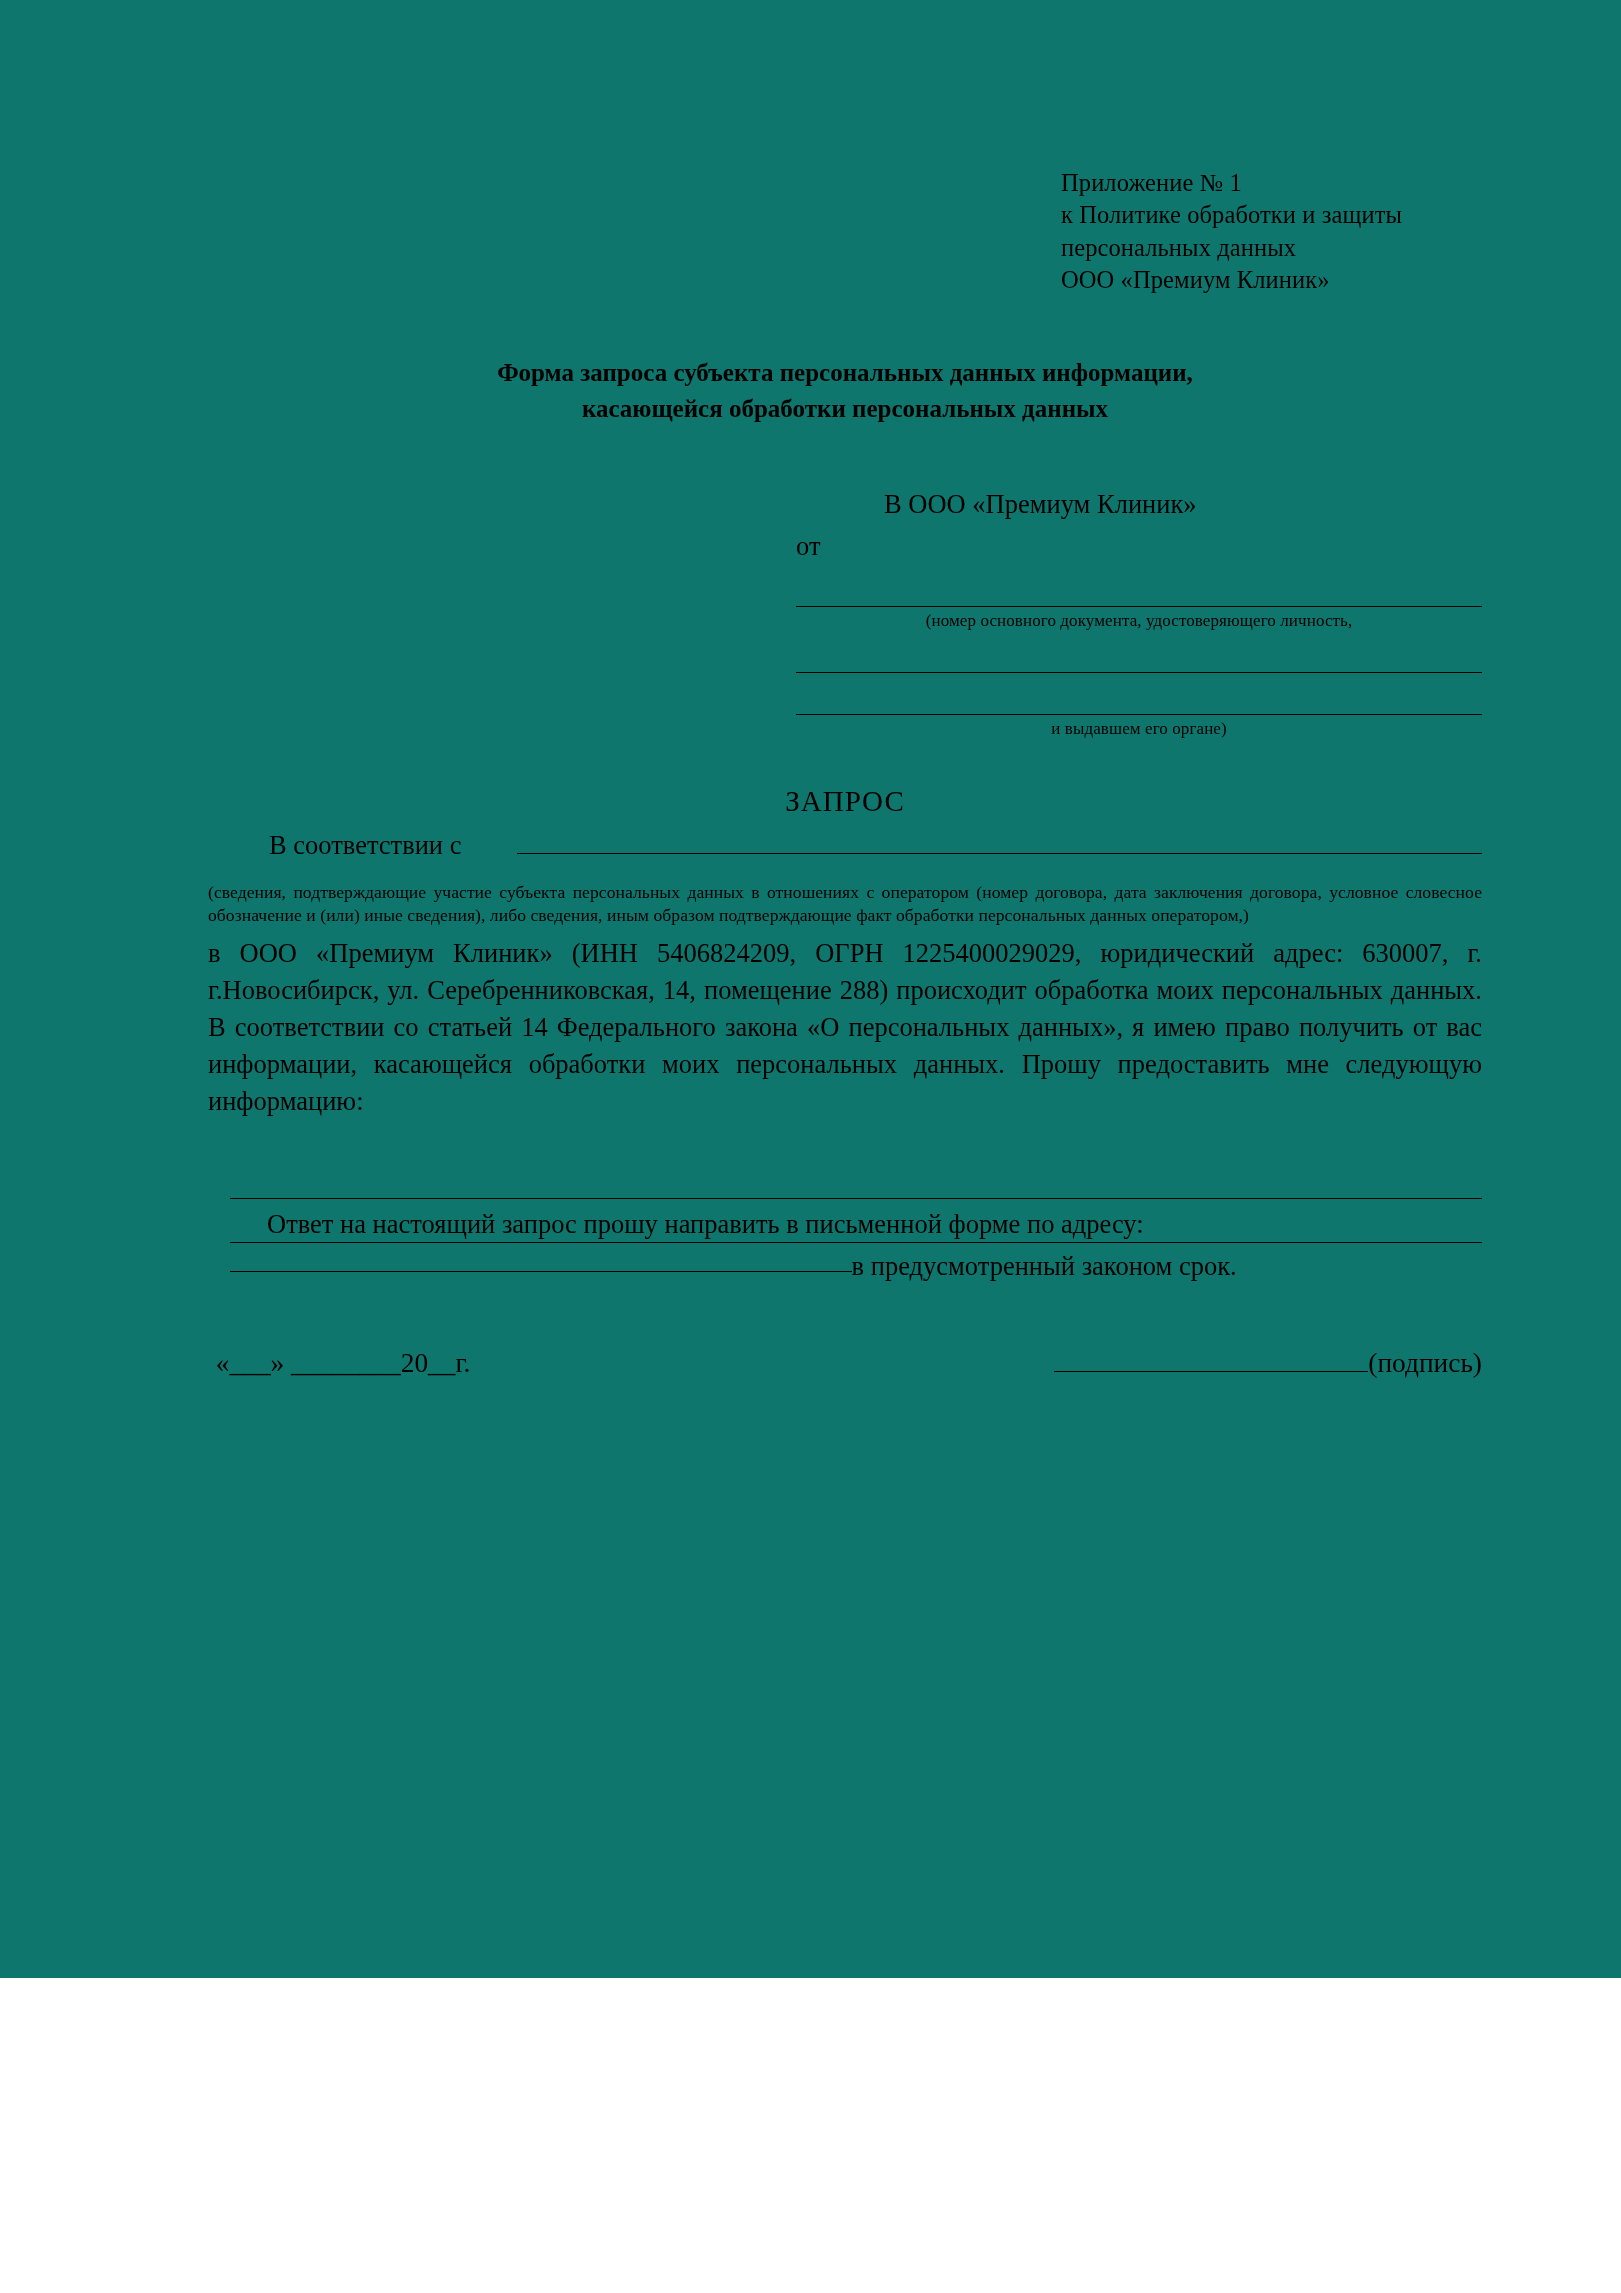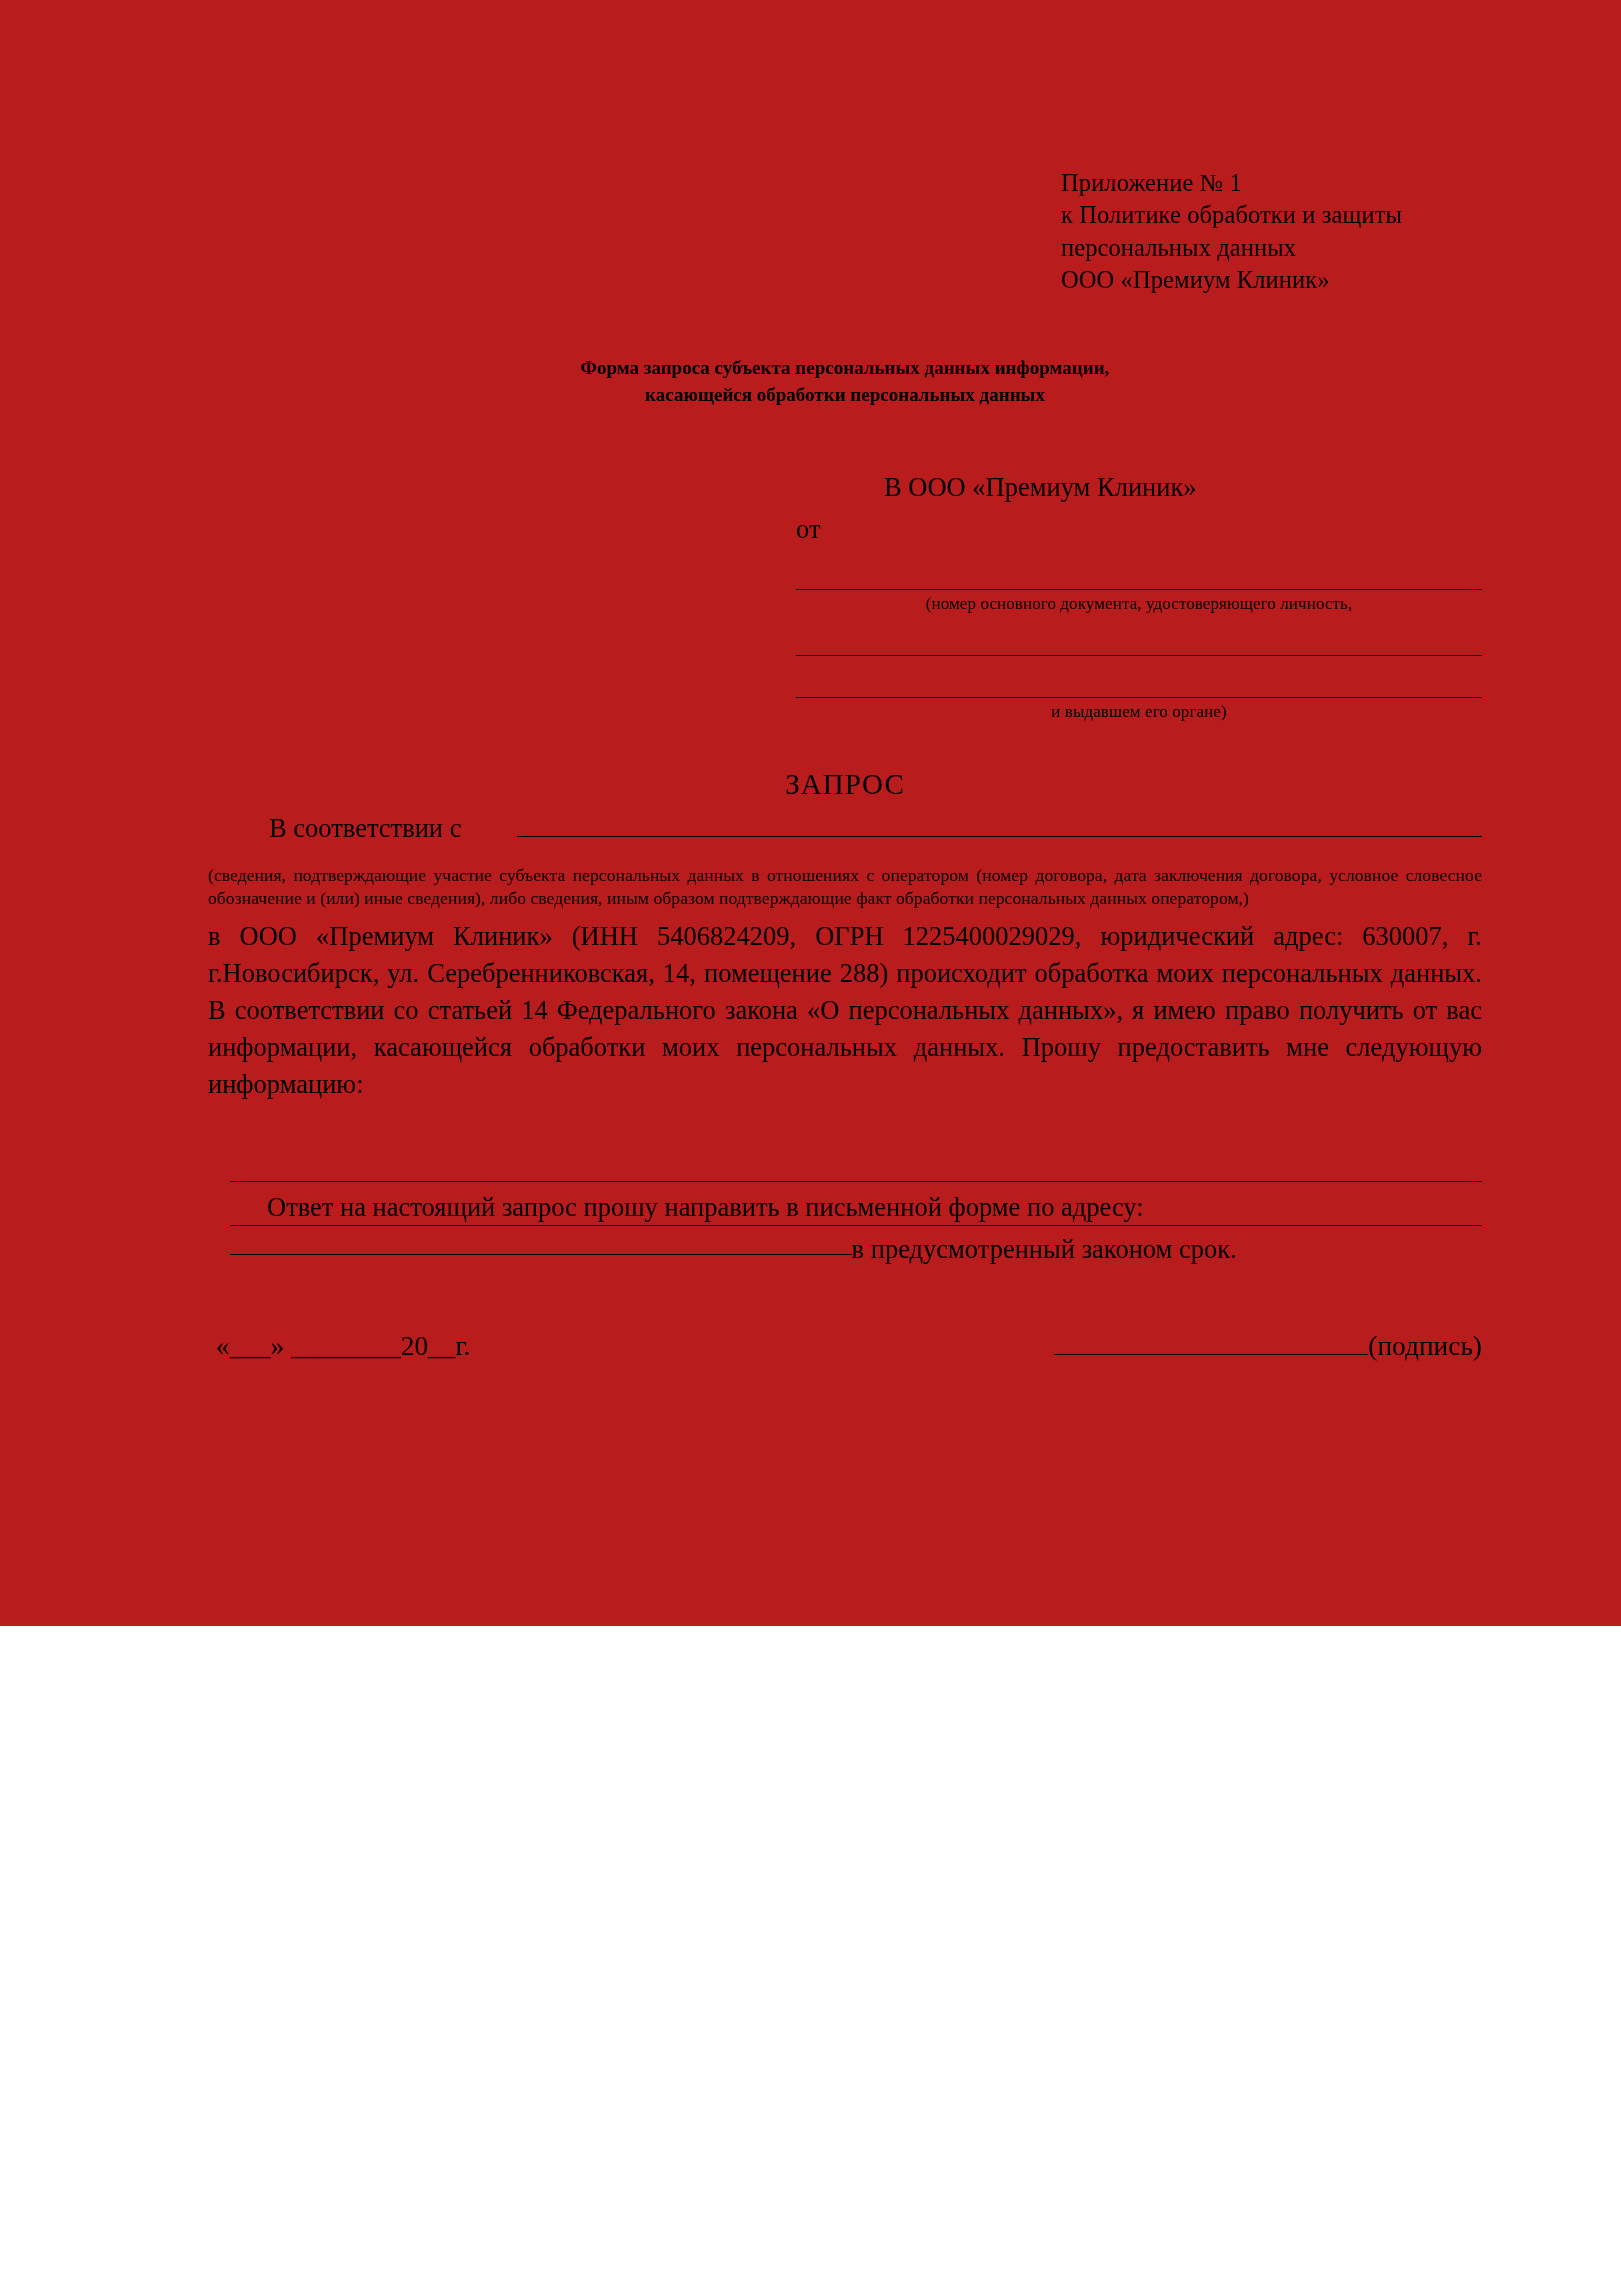--- a/index.html
+++ b/index.html
@@ -13,22 +13,22 @@
     font-family: "Liberation Serif", serif;
     color: #000000;
     position: relative;
     overflow: hidden;
   }
   .page {
     position: absolute;
     top: 0;
     left: 0;
     width: 1621px;
-    height: 1626px;
-    background: #b91c1c;
+    height: 1978px;
+    background: #0f766e;
   }
   .content {
     position: absolute;
     left: 208px;
     top: 167px;
     width: 1274px;
   }
 
   
   .header-block {
@@ -39,21 +39,21 @@
   }
   .header-block div {
     white-space: nowrap;
   }
 
   
   .doc-title {
     margin-top: 59px;
     text-align: center;
     font-weight: bold;
-    font-size: 19px;
+    font-size: 25px;
     line-height: 1.42;
   }
   .doc-title .line2 {
     display: block;
   }
 
   
   .addressee {
     margin-top: 61px;
     margin-left: 588px;

